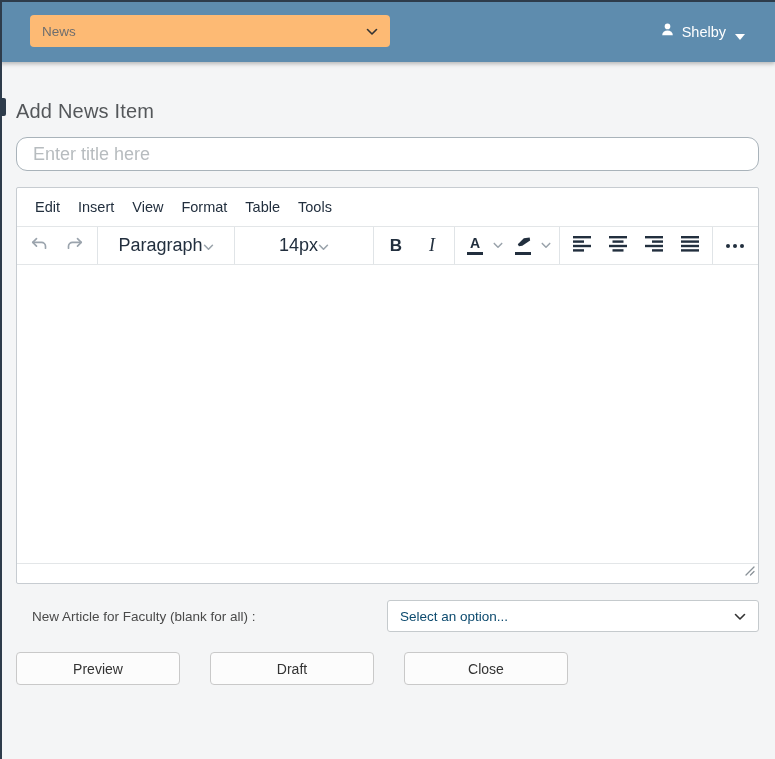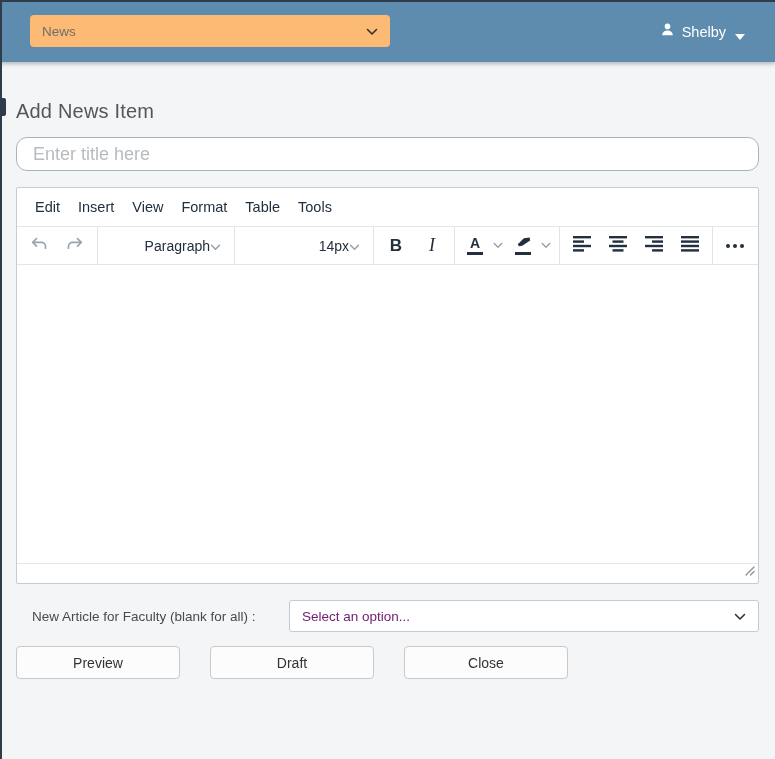--- a/index.html
+++ b/index.html
@@ -44,49 +44,49 @@
   .title-input::placeholder{color:#b7bcbf;}
 
   
   .editor{margin-top:16px;border:1px solid #c7ccd1;border-radius:2px;background:#fff;}
   .menubar{height:38px;display:flex;align-items:center;padding:0 9px;}
   .menu-item{padding:4px 9px;font-size:14.5px;color:var(--icon);border-radius:3px;cursor:pointer;}
   .toolbar{height:39px;border-top:1px solid #e3e6e8;border-bottom:1px solid #e3e6e8;display:flex;align-items:stretch;}
   .tgroup{display:flex;align-items:center;padding:0 5px;gap:2px;}
   .tsep{width:1px;background:#e0e4e7;}
   .tbtn{width:34px;height:32px;display:flex;align-items:center;justify-content:center;border-radius:3px;cursor:pointer;}
-  .tselect{display:flex;align-items:center;justify-content:flex-end;height:32px;padding:0 8px;font-size:14px;color:var(--icon);cursor:pointer;border-radius:3px;}
+  .tselect{display:flex;align-items:center;justify-content:center;height:32px;padding:0 8px;font-size:18px;color:var(--icon);cursor:pointer;border-radius:3px;}
   .tselect.block-format{width:126px;}
   .tselect.font-size{width:128px;}
   .bold-glyph{font-weight:bold;font-size:17px;color:var(--icon);}
   .italic-glyph{font-style:italic;font-family:"Liberation Serif",serif;font-size:18px;color:var(--icon);}
   .color-split{display:flex;align-items:center;cursor:pointer;}
   .color-main{width:30px;height:32px;display:flex;flex-direction:column;align-items:center;justify-content:center;gap:2px;}
   .fore-A{font-size:14px;font-weight:bold;color:var(--icon);line-height:13px;}
   .swatch-bar{width:16px;height:3px;background:var(--icon);}
   .chev-cell{width:16px;height:32px;display:flex;align-items:center;justify-content:center;}
   .dots{display:flex;gap:3px;}
   .dots i{width:4px;height:4px;border-radius:50%;background:var(--icon);}
 
   .editor-body{height:298px;background:#fff;cursor:text;}
   .statusbar{height:20px;border-top:1px solid #e3e6e8;position:relative;}
   .resize-grip{position:absolute;right:3px;bottom:3px;cursor:nwse-resize;}
 
   
   .faculty-row{margin-top:16px;display:flex;align-items:center;}
   .faculty-label{font-size:13.5px;color:#4a4a4a;margin-left:16px;}
   .faculty-select{
-    margin-left:auto;width:470px;height:32px;border:1px solid #c5cacd;border-radius:3px;background:#fff;
-    display:flex;align-items:center;justify-content:space-between;padding:0 12px;font-size:13.5px;color:#701a75;cursor:pointer;
+    margin-left:auto;width:372px;height:32px;border:1px solid #c5cacd;border-radius:3px;background:#fff;
+    display:flex;align-items:center;justify-content:space-between;padding:0 12px;font-size:13.5px;color:#0c4a6e;cursor:pointer;
   }
 
   
   .btn-row{display:flex;gap:30px;}
   .btn-row.first{margin-top:15px;}
-  .btn-row.second{margin-top:14px;}
+  .btn-row.second{margin-top:20px;}
   .btn{
     width:164px;height:33px;border-radius:4px;font-size:14px;font-family:"Liberation Sans",sans-serif;
     display:flex;align-items:center;justify-content:center;cursor:pointer;border:none;
   }
   .btn.primary{background:var(--primary-button-bg);color:#fff;box-shadow:0 1px 2px rgba(0,0,0,.3);}
   .btn.light{background:#fcfcfc;border:1px solid #c9c9c9;color:#333;}
 </style>
 </head>
 <body>
 

